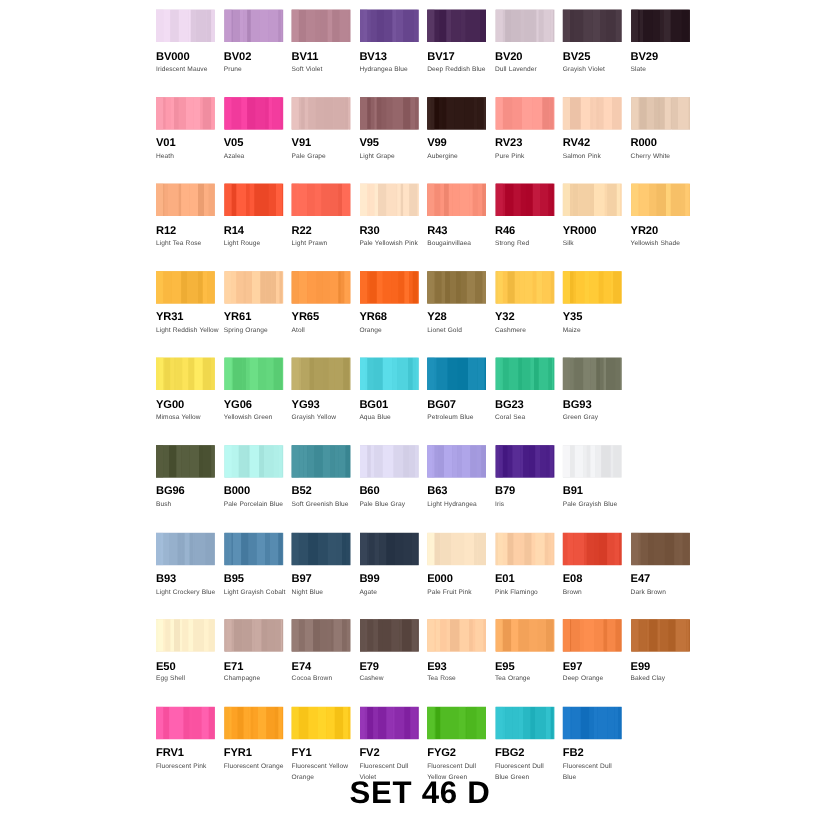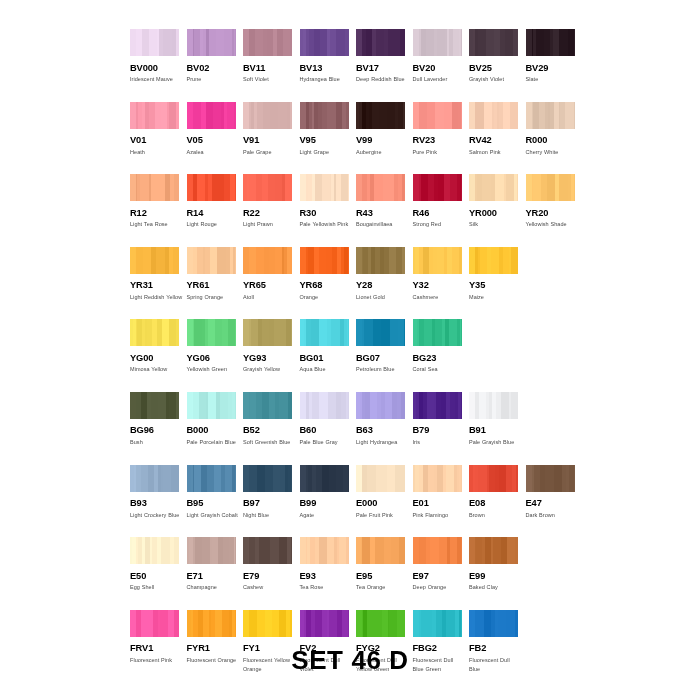--- a/index.html
+++ b/index.html
@@ -19,21 +19,20 @@
     width: 700px;
     height: 700px;
     background: #ffffff;
     box-sizing: border-box;
   }
   #grid {
     position: absolute;
     left: 130px;
     top: 8px;
     width: 452px;
-    margin-top: 21px;
   }
   .row {
     display: flex;
     width: 452px;
     height: 72.6px;
     box-sizing: border-box;
   }
   .cell {
     width: 56.5px;
     box-sizing: border-box;
@@ -699,20 +698,39 @@
             <div class="band" style="left: 29.4561px; width: 3.30285px; background: rgb(55, 196, 144);"></div>
             <div class="band" style="left: 32.7589px; width: 4.10504px; background: rgb(37, 178, 126);"></div>
             <div class="band" style="left: 36.864px; width: 7.63218px; background: rgb(53, 194, 142);"></div>
             <div class="band" style="left: 44.4962px; width: 2.70972px; background: rgb(43, 184, 132);"></div>
             <div class="band" style="left: 47.2059px; width: 1.79412px; background: rgb(58, 199, 147);"></div>
             <div class="band" style="left: 0px; width: 6px; background: rgb(62, 203, 151); opacity: 0.75;"></div>
           </div>
           <div class="code">BG23</div>
           <div class="name">Coral Sea</div>
         </div>
+        <div class="cell">
+          <div class="swatch" style="background: rgb(115, 118, 97);">
+            <div class="band" style="left: 0px; width: 3.75729px; background: rgb(111, 114, 93);"></div>
+            <div class="band" style="left: 3.75729px; width: 2.64321px; background: rgb(106, 109, 88);"></div>
+            <div class="band" style="left: 6.40051px; width: 3.10725px; background: rgb(121, 124, 103);"></div>
+            <div class="band" style="left: 9.50775px; width: 7.09519px; background: rgb(113, 116, 95);"></div>
+            <div class="band" style="left: 16.6029px; width: 6.28691px; background: rgb(126, 129, 108);"></div>
+            <div class="band" style="left: 22.8898px; width: 5.42404px; background: rgb(124, 127, 106);"></div>
+            <div class="band" style="left: 28.3139px; width: 3.04114px; background: rgb(105, 108, 87);"></div>
+            <div class="band" style="left: 31.355px; width: 2.41425px; background: rgb(112, 115, 94);"></div>
+            <div class="band" style="left: 33.7693px; width: 2.3066px; background: rgb(127, 130, 109);"></div>
+            <div class="band" style="left: 36.0759px; width: 8.34714px; background: rgb(109, 112, 91);"></div>
+            <div class="band" style="left: 44.423px; width: 3.77075px; background: rgb(112, 115, 94);"></div>
+            <div class="band" style="left: 48.1938px; width: 0.806218px; background: rgb(126, 129, 108);"></div>
+            <div class="band" style="left: 0px; width: 6px; background: rgb(131, 134, 113); opacity: 0.75;"></div>
+          </div>
+          <div class="code">BG93</div>
+          <div class="name">Green Gray</div>
+        </div>
       </div>
       <div class="row">
         <div class="cell">
           <div class="swatch" style="background: rgb(76, 83, 52);">
             <div class="band" style="left: 0px; width: 6.40453px; background: rgb(67, 74, 43);"></div>
             <div class="band" style="left: 6.40453px; width: 4.89263px; background: rgb(84, 91, 60);"></div>
             <div class="band" style="left: 11.2972px; width: 5.74955px; background: rgb(70, 77, 46);"></div>
             <div class="band" style="left: 17.0467px; width: 3.48208px; background: rgb(89, 96, 65);"></div>
             <div class="band" style="left: 20.5288px; width: 7.66982px; background: rgb(87, 94, 63);"></div>
             <div class="band" style="left: 28.1986px; width: 7.97544px; background: rgb(88, 95, 64);"></div>
@@ -989,20 +1007,39 @@
             <div class="band" style="left: 31.6953px; width: 4.50009px; background: rgb(187, 156, 148);"></div>
             <div class="band" style="left: 36.1954px; width: 6.07994px; background: rgb(190, 159, 151);"></div>
             <div class="band" style="left: 42.2754px; width: 4.95255px; background: rgb(191, 160, 152);"></div>
             <div class="band" style="left: 47.2279px; width: 1.77208px; background: rgb(207, 176, 168);"></div>
             <div class="band" style="left: 0px; width: 6px; background: rgb(210, 179, 171); opacity: 0.75;"></div>
           </div>
           <div class="code">E71</div>
           <div class="name">Champagne</div>
         </div>
         <div class="cell">
+          <div class="swatch" style="background: rgb(138, 112, 105);">
+            <div class="band" style="left: 0px; width: 5.44899px; background: rgb(139, 113, 106);"></div>
+            <div class="band" style="left: 5.44899px; width: 5.51449px; background: rgb(138, 112, 105);"></div>
+            <div class="band" style="left: 10.9635px; width: 7.11075px; background: rgb(149, 123, 116);"></div>
+            <div class="band" style="left: 18.0742px; width: 3.48858px; background: rgb(129, 103, 96);"></div>
+            <div class="band" style="left: 21.5628px; width: 2.47375px; background: rgb(129, 103, 96);"></div>
+            <div class="band" style="left: 24.0366px; width: 5.64635px; background: rgb(134, 108, 101);"></div>
+            <div class="band" style="left: 29.6829px; width: 3.03536px; background: rgb(135, 109, 102);"></div>
+            <div class="band" style="left: 32.7183px; width: 2.00135px; background: rgb(131, 105, 98);"></div>
+            <div class="band" style="left: 34.7196px; width: 7.53312px; background: rgb(146, 120, 113);"></div>
+            <div class="band" style="left: 42.2527px; width: 3.874px; background: rgb(132, 106, 99);"></div>
+            <div class="band" style="left: 46.1267px; width: 2.73046px; background: rgb(140, 114, 107);"></div>
+            <div class="band" style="left: 48.8572px; width: 0.142802px; background: rgb(139, 113, 106);"></div>
+            <div class="band" style="left: 0px; width: 6px; background: rgb(154, 128, 121); opacity: 0.75;"></div>
+          </div>
+          <div class="code">E74</div>
+          <div class="name">Cocoa Brown</div>
+        </div>
+        <div class="cell">
           <div class="swatch" style="background: rgb(90, 71, 65);">
             <div class="band" style="left: 0px; width: 4.9578px; background: rgb(86, 67, 61);"></div>
             <div class="band" style="left: 4.9578px; width: 6.9904px; background: rgb(93, 74, 68);"></div>
             <div class="band" style="left: 11.9482px; width: 4.00093px; background: rgb(100, 81, 75);"></div>
             <div class="band" style="left: 15.9491px; width: 3.83535px; background: rgb(89, 70, 64);"></div>
             <div class="band" style="left: 19.7845px; width: 6.94311px; background: rgb(89, 70, 64);"></div>
             <div class="band" style="left: 26.7276px; width: 7.14282px; background: rgb(97, 78, 72);"></div>
             <div class="band" style="left: 33.8704px; width: 2.01285px; background: rgb(97, 78, 72);"></div>
             <div class="band" style="left: 35.8833px; width: 7.93883px; background: rgb(86, 67, 61);"></div>
             <div class="band" style="left: 43.8221px; width: 4.68232px; background: rgb(102, 83, 77);"></div>

